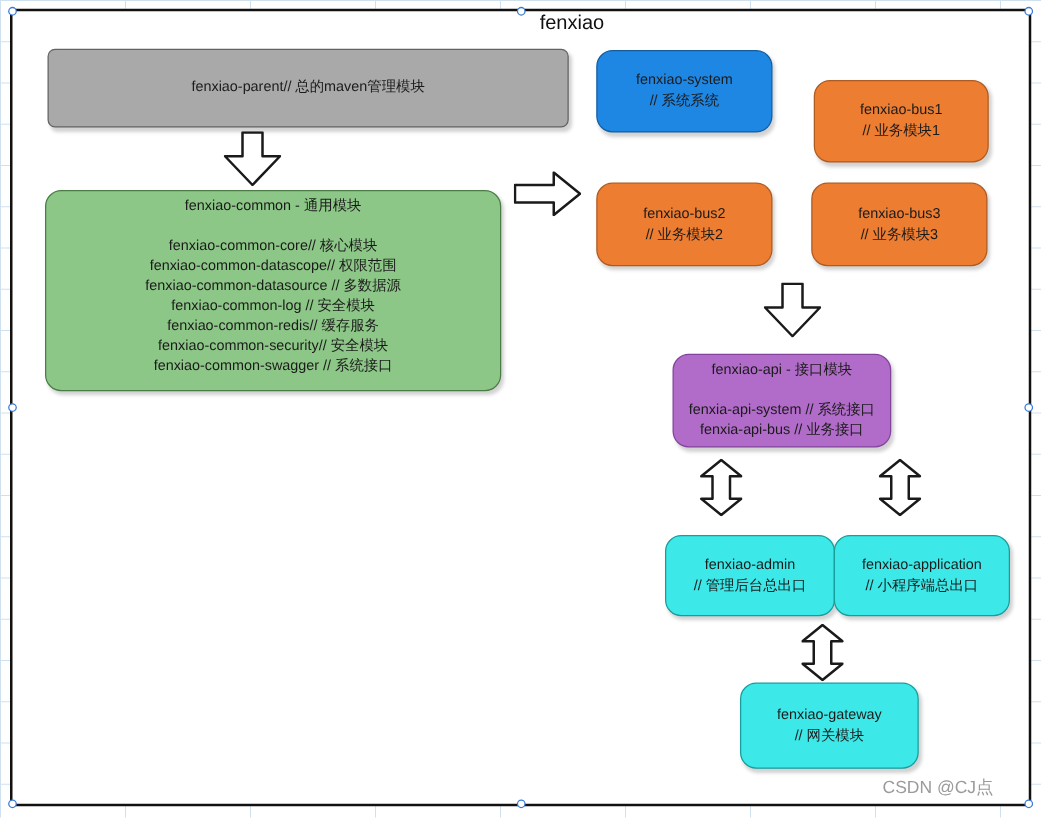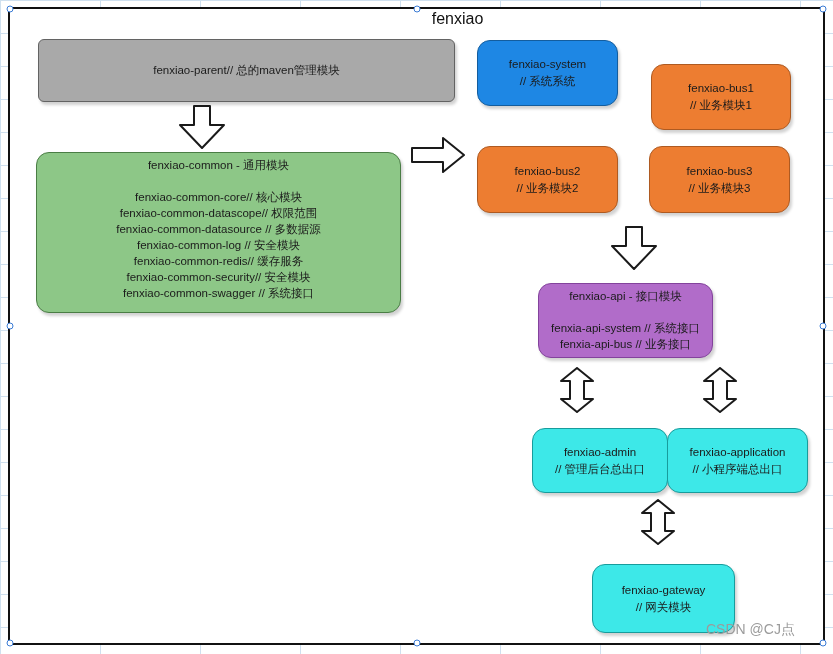--- a/index.html
+++ b/index.html
@@ -175,20 +175,20 @@
     <span class="line">fenxiao-application</span>
     <span class="line">// 小程序端总出口</span>
   </div>
 
   <div class="arrow" style="left:641px;top:499px;">
     <svg width="34" height="46" viewBox="0 0 34 46">
       <polygon points="17,1 33,14 24,14 24,32 33,32 17,45 1,32 10,32 10,14 1,14"></polygon>
     </svg>
   </div>
 
-  <div class="box" style="left: 592px; top: 564px; width: 143px; height: 69px; background-color: rgb(61, 232, 232); border-color: rgb(24, 156, 156);">
+  <div class="box" style="left: 592px; top: 546px; width: 143px; height: 69px; background-color: rgb(61, 232, 232); border-color: rgb(24, 156, 156);">
     <span class="line">fenxiao-gateway</span>
     <span class="line">// 网关模块</span>
   </div>
 
   <span class="watermark">CSDN @CJ点</span>
 
 </div>
 
 </body></html>

